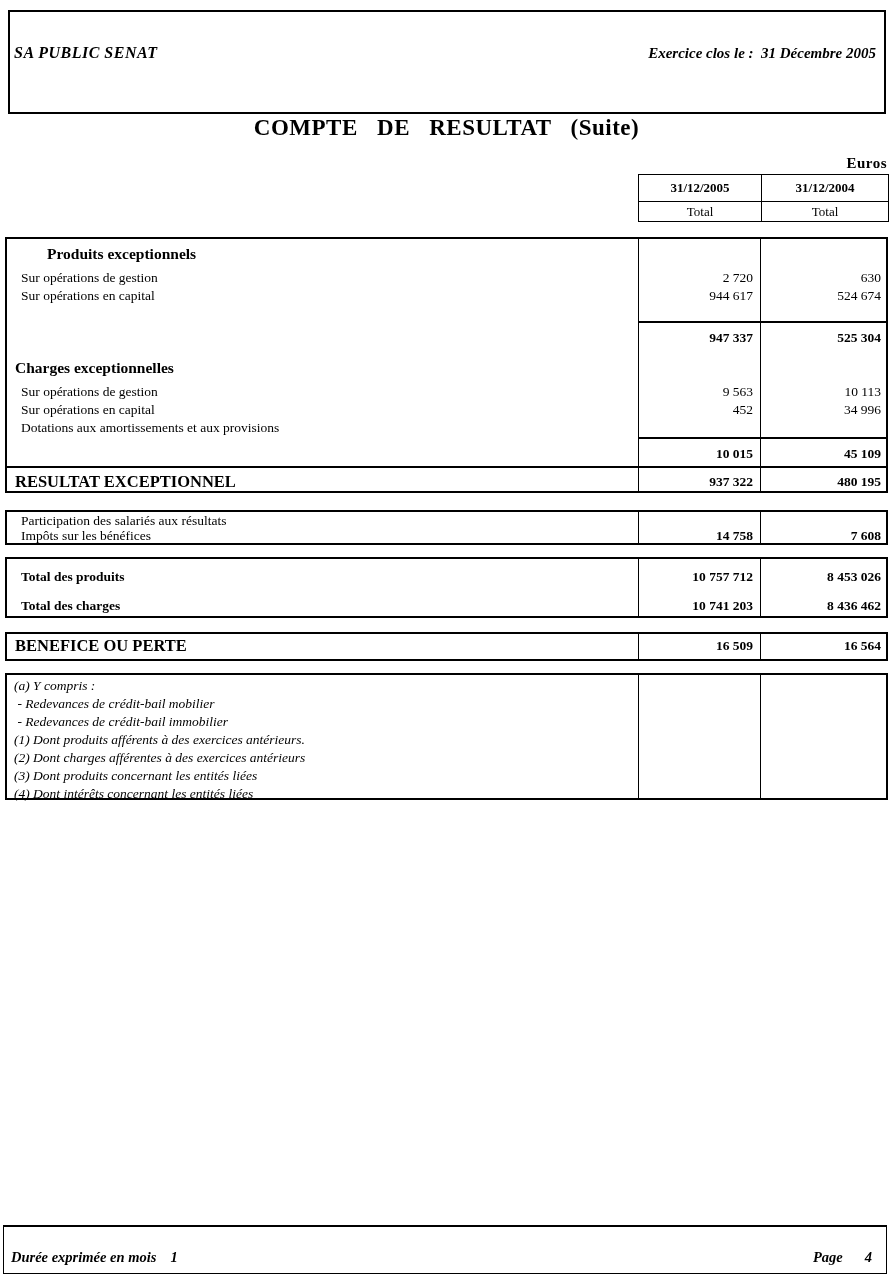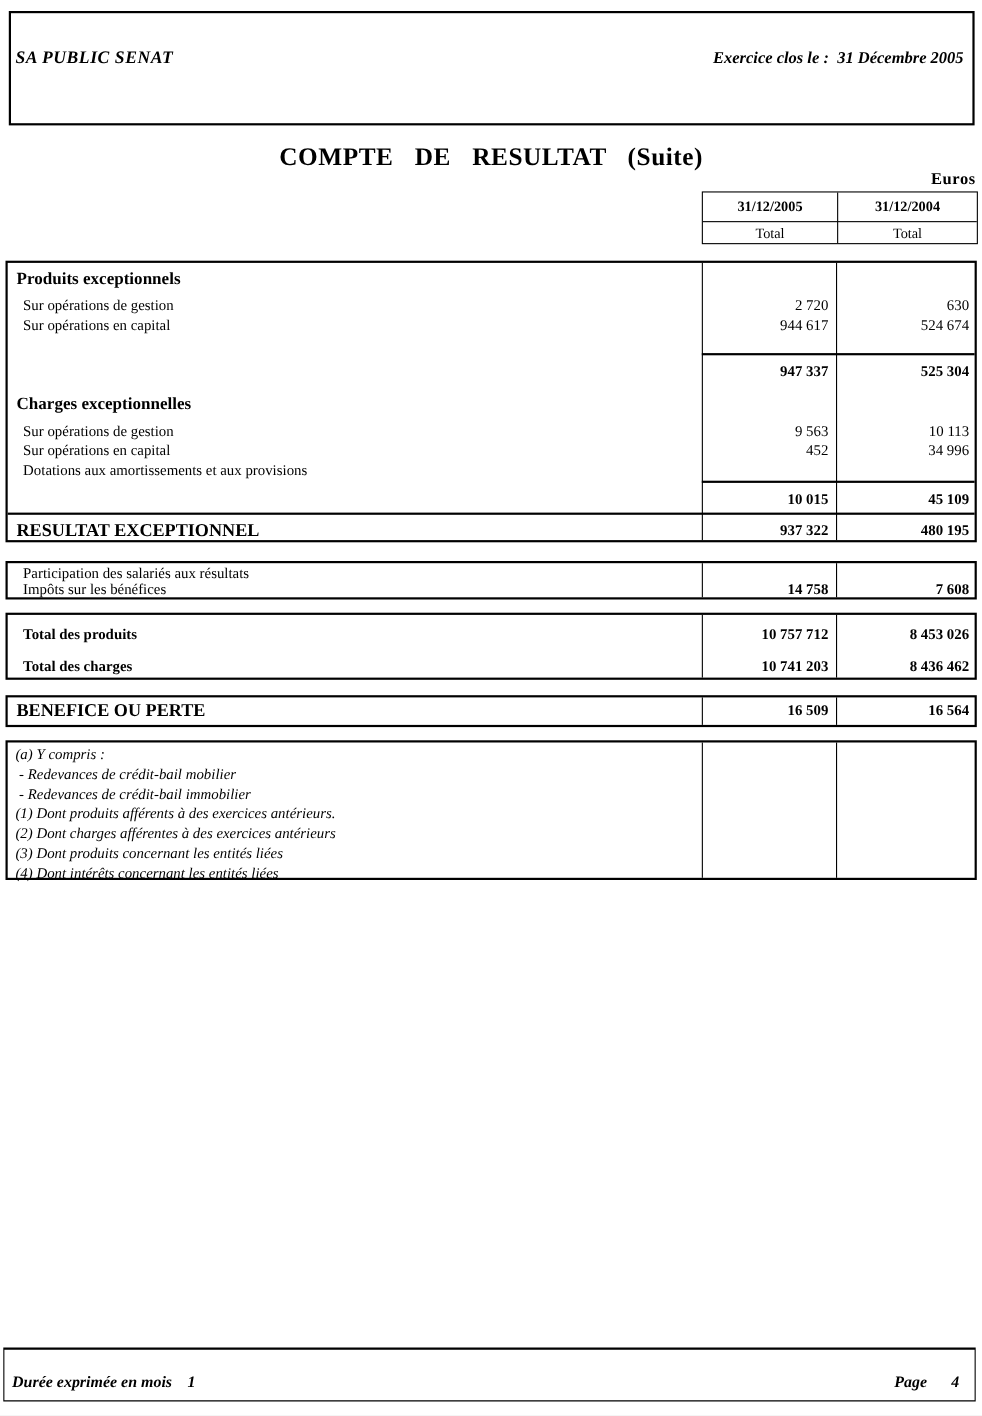--- a/index.html
+++ b/index.html
@@ -23,21 +23,21 @@
     font-size:16px; font-weight:bold; font-style:italic;
     letter-spacing:0.5px;
   }
   .exercice {
     position:absolute; right:8px; top:33px;
     font-size:15px; font-weight:bold; font-style:italic;
     white-space:pre;
   }
   
   .doc-title {
-    position:absolute; left:0; top:130px; width:100%;
+    position:absolute; left:0; top:115px; width:100%;
     text-align:center;
     font-size:23px; font-weight:bold;
     word-spacing:13px; letter-spacing:0.5px;
   }
   .euros {
     position:absolute; right:6px; top:155px;
     font-size:15px; font-weight:bold; letter-spacing:0.5px;
   }
   
   .col-header {
@@ -112,21 +112,21 @@
     <div class="cell date">31/12/2005</div>
     <div class="cell date">31/12/2004</div>
     <div class="cell">Total</div>
     <div class="cell">Total</div>
   </div>
 
   <div class="fin-box" id="box-main">
     <div class="vline v1"></div>
     <div class="vline v2"></div>
 
-    <div class="row" style="top:6px;">
+    <div class="row" style="top:6px;padding-left:32px;">
       <div class="lbl sec-hdr">Produits exceptionnels</div>
     </div>
     <div class="row" style="top:30px;">
       <div class="lbl">Sur opérations de gestion</div>
       <div class="val1">2 720</div>
       <div class="val2">630</div>
     </div>
     <div class="row" style="top:48px;">
       <div class="lbl">Sur opérations en capital</div>
       <div class="val1">944 617</div>

